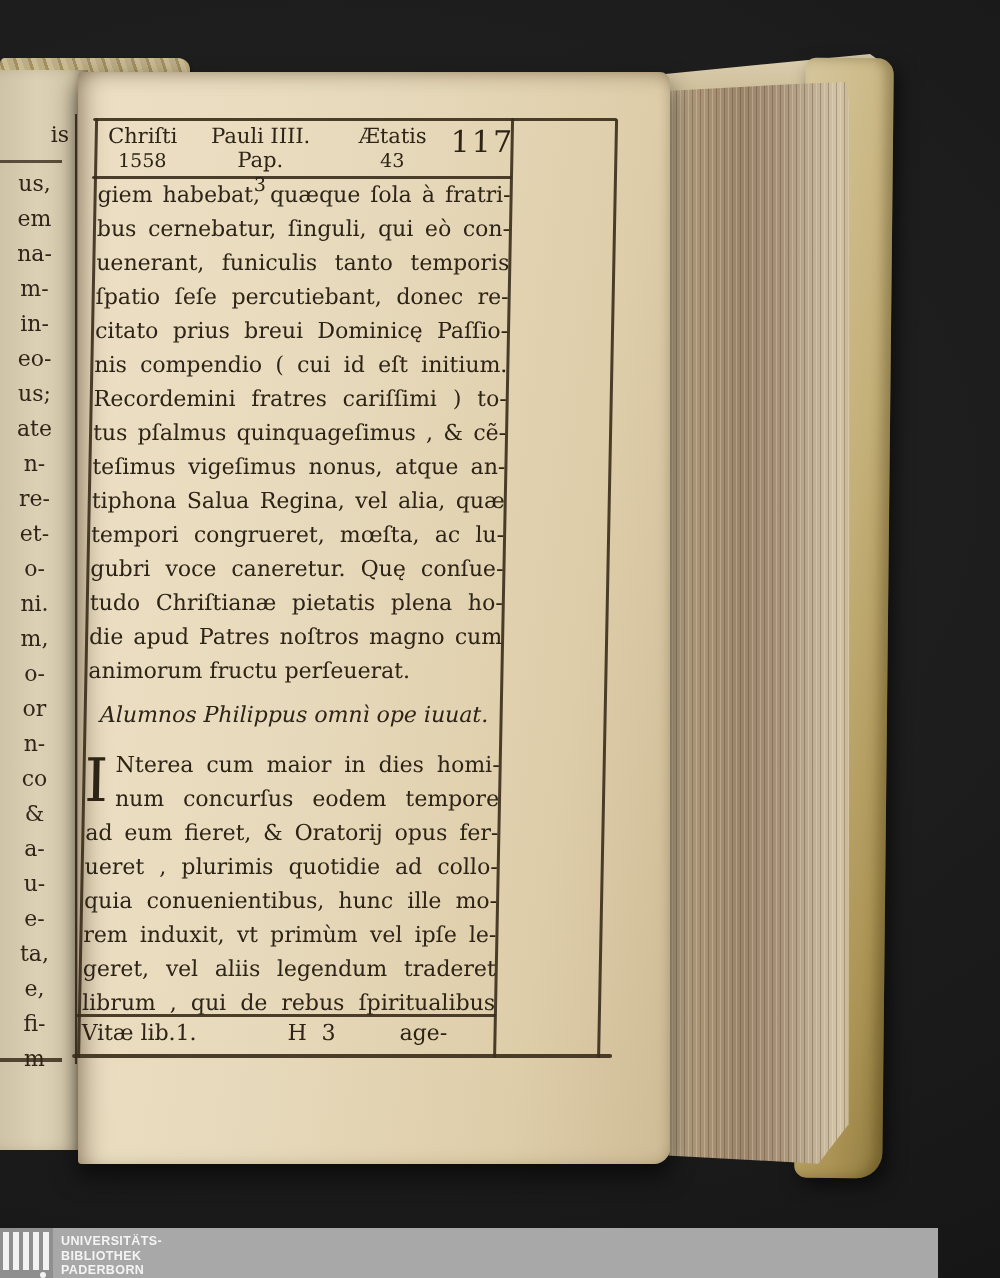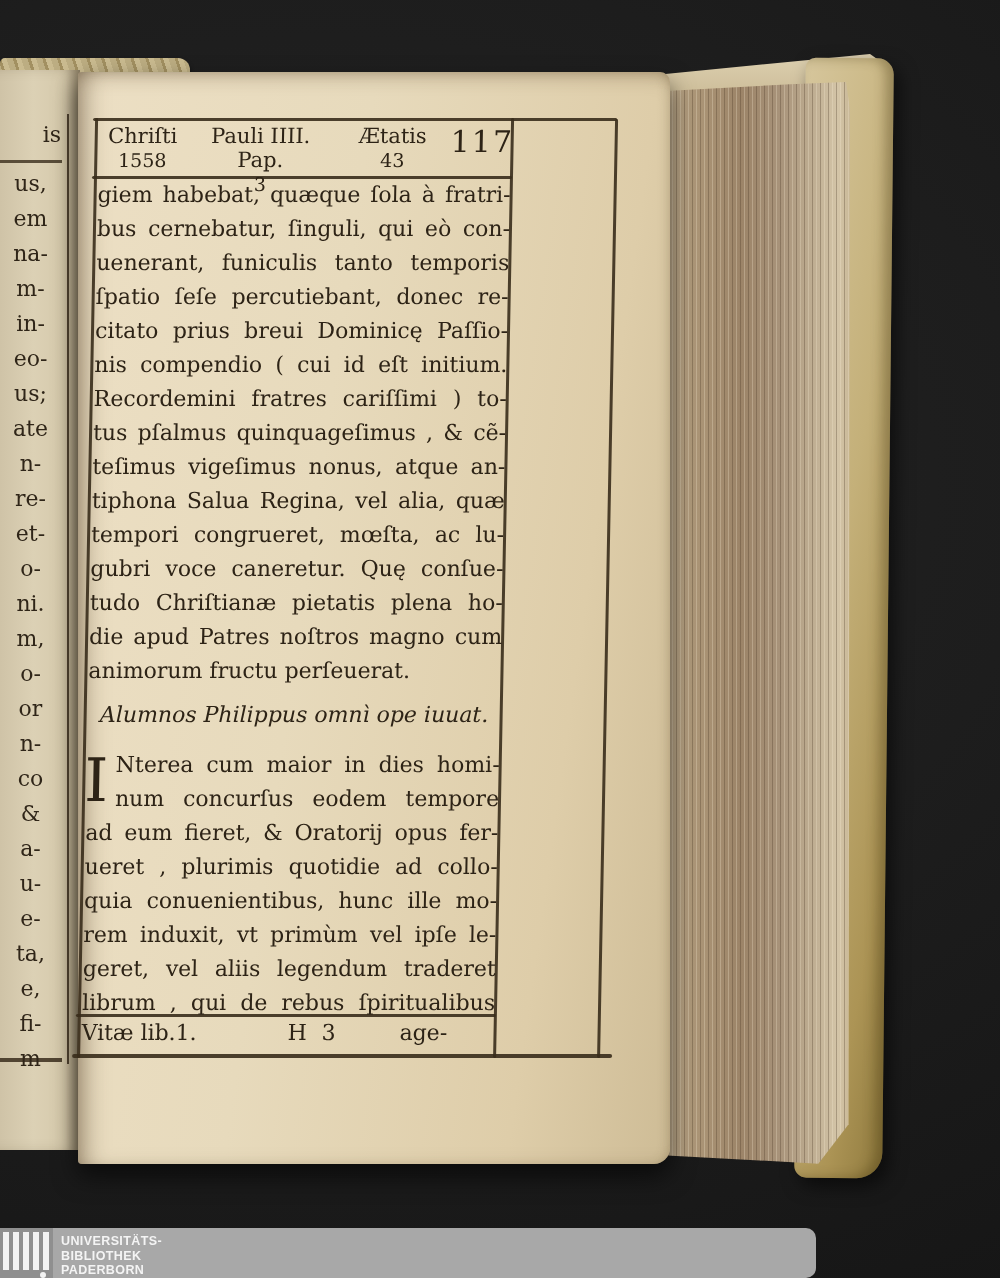--- a/index.html
+++ b/index.html
@@ -35,20 +35,21 @@
     background:repeating-linear-gradient(72deg,#bcad82 0 6px,#a29061 6px 9px,#cabb90 9px 14px);
     border-radius:5px 12px 12px 5px;
     box-shadow:0 3px 4px rgba(0,0,0,.55);
   }
   
   .left-page{
     position:absolute;left:0;top:70px;width:80px;height:1080px;
     background:linear-gradient(90deg,#cfc3a7 0%,#dcd1b5 42%,#d5c9ab 82%,#bfb294 100%);
     box-shadow:inset -14px 0 16px -8px rgba(60,45,25,.5);
     color:#2f2518;
+    padding-left:8px;
   }
   .lp-rule-v{position:absolute;right:11px;top:44px;height:950px;width:2.5px;background:#3a2d1c;opacity:.85;}
   .lp-rule-h1{position:absolute;left:0;top:90px;width:62px;height:2.5px;background:#3a2d1c;opacity:.8;}
   .lp-rule-h2{position:absolute;left:0;top:988px;width:62px;height:3.5px;background:#3a2d1c;opacity:.85;}
   .lp-frag-top{position:absolute;top:52px;right:19px;font-size:22px;}
   .lp-frags{position:absolute;top:96px;left:0;right:19px;text-align:center;font-size:22px;line-height:35px;}
   
   .page{
     position:absolute;left:78px;top:72px;width:592px;height:1092px;
     background:linear-gradient(98deg,#ecdfc4 0%,#e7dabc 40%,#decda9 78%,#cebc96 100%);
@@ -85,21 +86,21 @@
            font-style:italic;font-size:22px;}
   .p2{top:676px;}
   .p2 .ind{padding-left:29px;}
   .dropcap{position:absolute;left:-2px;top:1px;font-size:60px;line-height:62px;}
   
   .foot{position:absolute;top:948px;font-size:22px;}
   .foot-left{left:22px;}
   .foot-sig{left:228px;letter-spacing:4px;}
   .foot-catch{left:340px;}
   
-  .bar{position:absolute;left:0;top:1228px;width:816px;height:50px;background:#a8a8a8;border-radius:10px;}
+  .bar{position:absolute;left:0;top:1228px;width:938px;height:50px;background:#a8a8a8;}
   .logo{position:absolute;left:0;top:0;width:53px;height:50px;background:#8f8f8f;}
   .logo .bars{position:absolute;left:3px;top:4px;display:flex;gap:4px;}
   .logo .b{width:6px;height:38px;background:#f2f2f2;}
   .logo .dot{position:absolute;left:40px;top:44px;width:6px;height:6px;border-radius:50%;background:#f2f2f2;}
   .bar .name{
     position:absolute;left:61px;top:6px;color:#f4f4f4;
     font-family:"Liberation Sans", sans-serif;font-size:12.5px;font-weight:bold;
     line-height:14.5px;letter-spacing:.4px;
   }
 </style>

